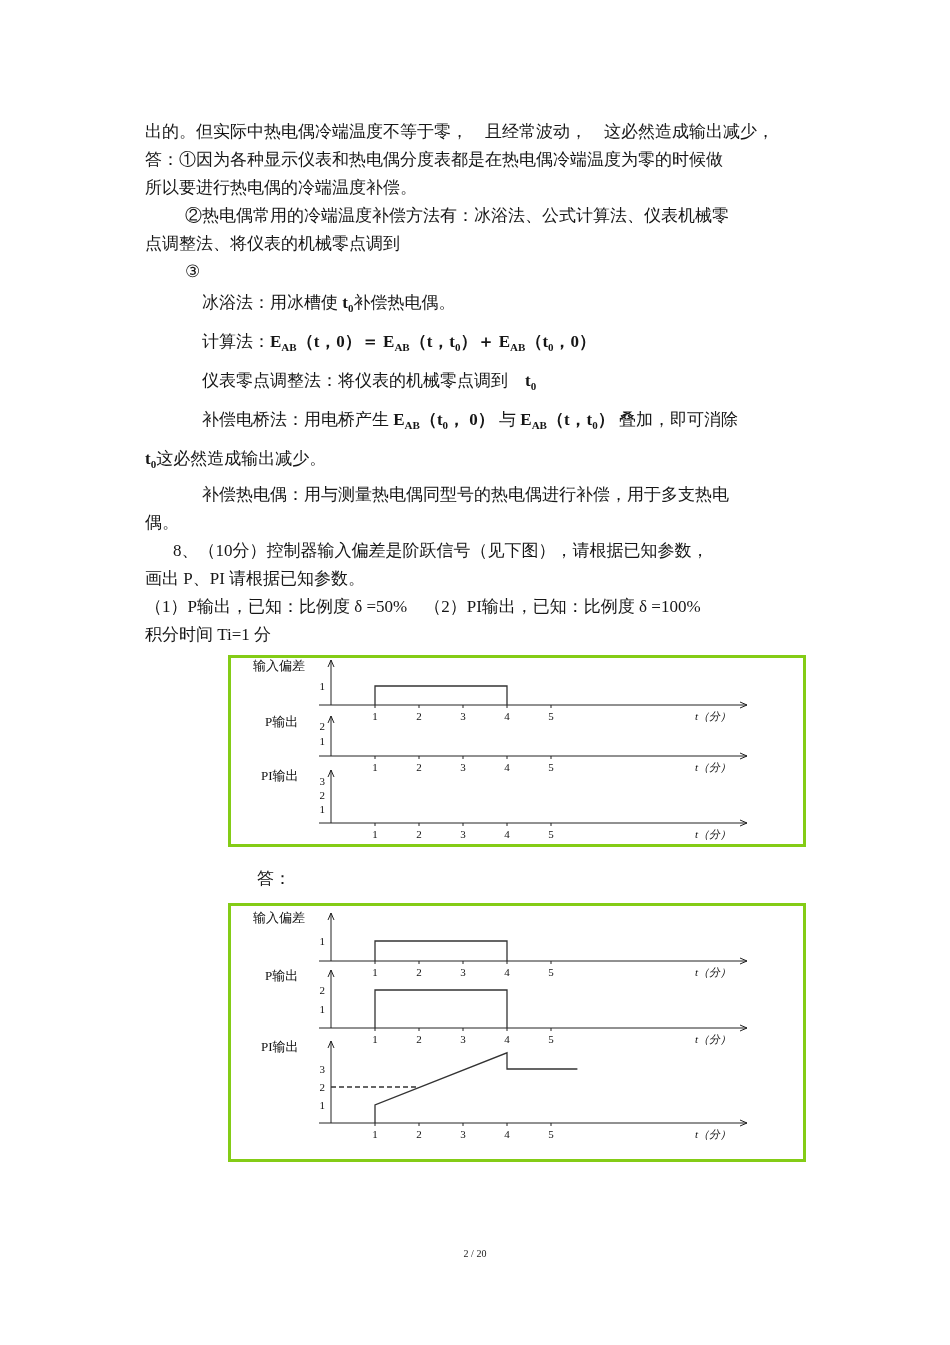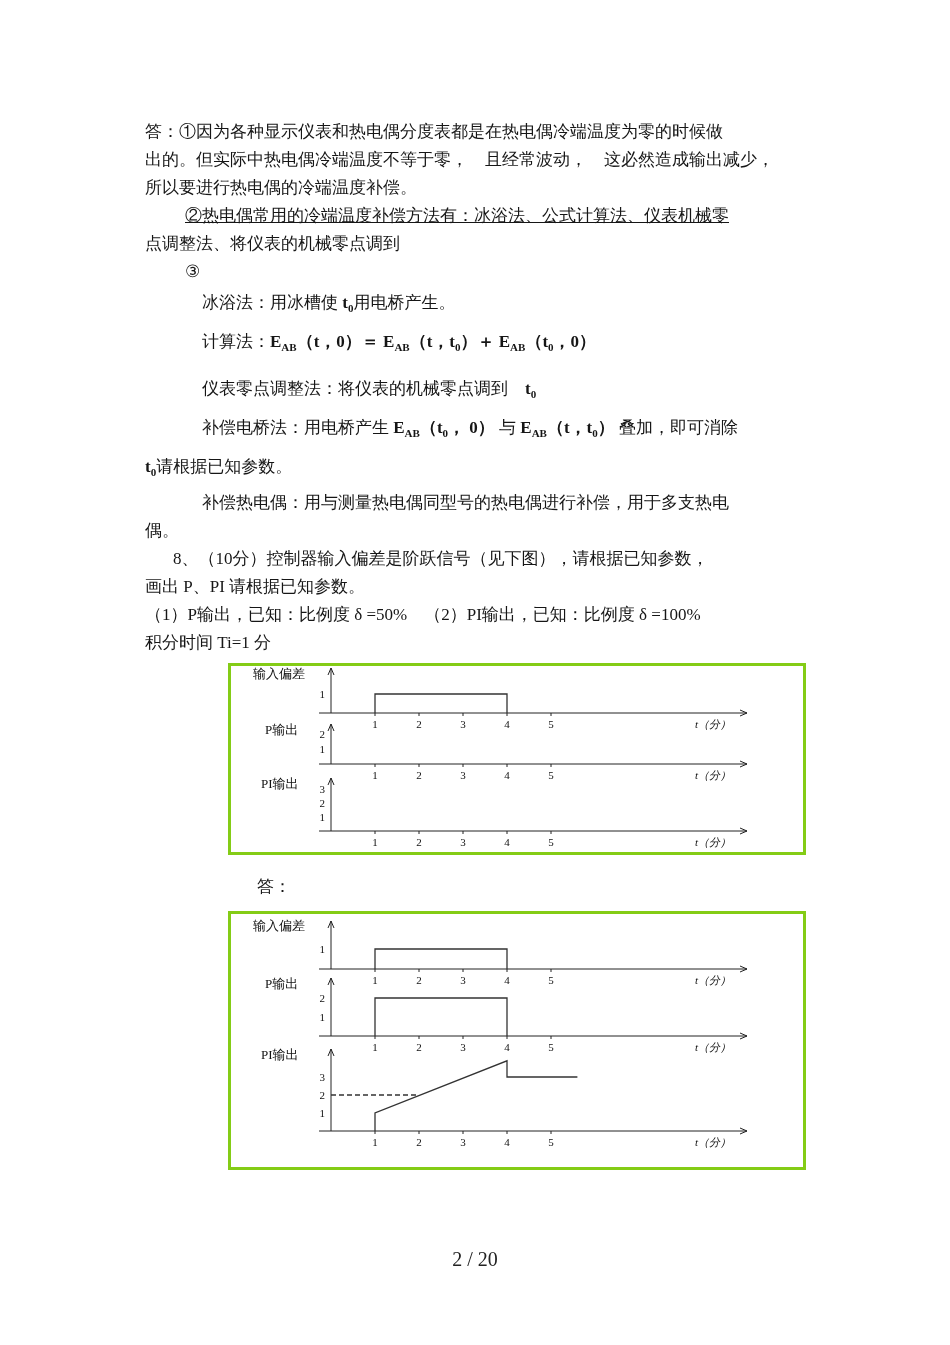--- a/index.html
+++ b/index.html
@@ -16,46 +16,46 @@
   .sub{font-size:11px;vertical-align:-4px;}
   .figure{
     width:572px;margin-left:83px;border:3px solid #84cc16;background:#fff;
   }
   .figure svg{display:block;font-family:"Liberation Serif","DejaVu Serif",serif;}
   .answer-label{margin-top:18px;padding-left:112px;}
   .fig2{margin-top:10px;}
   .fig1{margin-top:6px;}
   .page-number{
     position:absolute;left:0;right:0;top:1248px;text-align:center;
-    font-size:20px;color:#222;font-family:"Liberation Serif","DejaVu Serif",serif;
+    font-size:10px;color:#222;font-family:"Liberation Serif","DejaVu Serif",serif;
   }
   .ax{stroke:#222;stroke-width:1;fill:none;}
   .series{stroke:#333;stroke-width:1.3;fill:none;}
   .dashed{stroke-dasharray:5 3;}
   .plabel{font-size:13px;fill:#111;}
   .tick{font-size:11px;fill:#111;}
 </style>
 </head>
 <body>
 
 <div class="page">
   <div class="content">
 
     <div>
+        <div class="line"><span>出的。但实际中热电偶冷端温度不等于零，　且经常波动，　这必然造成输出减少，</span></div>
         <div class="line"><span>答：①因为各种显示仪表和热电偶分度表都是在热电偶冷端温度为零的时候做</span></div>
-        <div class="line"><span>出的。但实际中热电偶冷端温度不等于零，　且经常波动，　这必然造成输出减少，</span></div>
         <div class="line"><span>所以要进行热电偶的冷端温度补偿。</span></div>
-        <div class="line" style="padding-left: 40px; text-decoration: underline;"><span>②热电偶常用的冷端温度补偿方法有：冰浴法、公式计算法、仪表机械零</span></div>
+        <div class="line" style="padding-left: 40px;"><span>②热电偶常用的冷端温度补偿方法有：冰浴法、公式计算法、仪表机械零</span></div>
         <div class="line"><span>点调整法、将仪表的机械零点调到</span></div>
         <div class="line" style="padding-left: 40px;"><span>③</span></div>
-        <div class="line formula" style="padding-left: 57px;"><span>冰浴法：用冰槽使 </span><span class="b">t</span><span class="b sub">0</span><span>用电桥产生。</span></div>
+        <div class="line formula" style="padding-left: 57px;"><span>冰浴法：用冰槽使 </span><span class="b">t</span><span class="b sub">0</span><span>补偿热电偶。</span></div>
         <div class="line formula" style="padding-left: 57px;"><span>计算法：</span><span class="b">E</span><span class="b sub">AB</span><span class="b">（t，0）＝ </span><span class="b">E</span><span class="b sub">AB</span><span class="b">（t，t</span><span class="b sub">0</span><span class="b">）＋ </span><span class="b">E</span><span class="b sub">AB</span><span class="b">（t</span><span class="b sub">0</span><span class="b">，0）</span></div>
-        <div class="line formula" style="padding-left: 57px; margin-top: 8px;"><span>仪表零点调整法：将仪表的机械零点调到　</span><span class="b">t</span><span class="b sub">0</span></div>
+        <div class="line formula" style="padding-left: 57px;"><span>仪表零点调整法：将仪表的机械零点调到　</span><span class="b">t</span><span class="b sub">0</span></div>
         <div class="line formula" style="padding-left: 57px;"><span>补偿电桥法：用电桥产生 </span><span class="b">E</span><span class="b sub">AB</span><span class="b">（t</span><span class="b sub">0</span><span class="b">， 0）</span><span> 与 </span><span class="b">E</span><span class="b sub">AB</span><span class="b">（t，t</span><span class="b sub">0</span><span class="b">）</span><span> 叠加，即可消除</span></div>
-        <div class="line formula"><span class="b">t</span><span class="b sub">0</span><span>请根据已知参数。</span></div>
+        <div class="line formula"><span class="b">t</span><span class="b sub">0</span><span>这必然造成输出减少。</span></div>
         <div class="line" style="padding-left: 57px;"><span>补偿热电偶：用与测量热电偶同型号的热电偶进行补偿，用于多支热电</span></div>
         <div class="line"><span>偶。</span></div>
         <div class="line" style="padding-left: 28px;"><span>8、（10分）控制器输入偏差是阶跃信号（见下图），请根据已知参数，</span></div>
         <div class="line"><span>画出 P、PI 请根据已知参数。</span></div>
         <div class="line"><span>（1）P输出，已知：比例度 δ =50%　（2）PI输出，已知：比例度 δ =100%</span></div>
         <div class="line" style=""><span>积分时间 Ti=1 分</span></div>
       </div>
 
     <div class="figure fig1">
       <svg width="570" height="186" viewBox="0 0 570 186">

